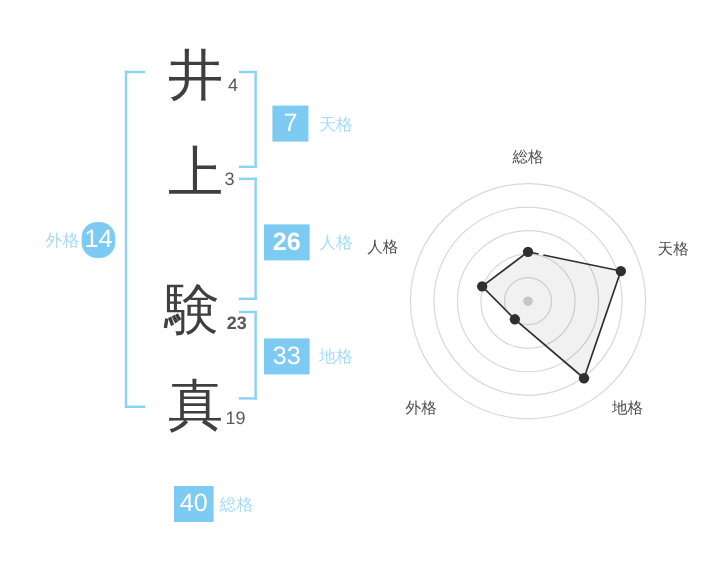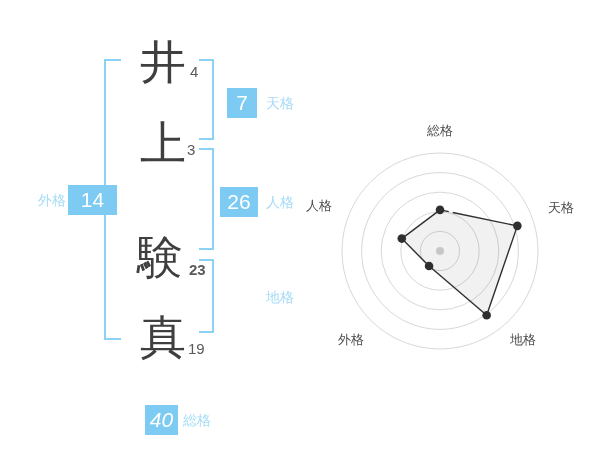--- a/index.html
+++ b/index.html
@@ -49,29 +49,30 @@
 
   <div class="name-char" style="left:137px;top:234px;">験</div>
   <div class="stroke-num" style="left:189px;top:262px;font-weight:bold;">23</div>
 
   <div class="name-char" style="left:140px;top:314px;">真</div>
   <div class="stroke-num" style="left:188px;top:341px;">19</div>
 
   <div class="badge" style="left:227px;top:88px;width:30px;">7</div>
   <div class="kaku-label" style="left:266px;top:96px;">天格</div>
 
-  <div class="badge" style="left:220px;top:187px;width:38px;">26</div>
+  <div class="badge" style="left:220px;top:187px;width:38px;font-weight:bold;">26</div>
   <div class="kaku-label" style="left:266px;top:195px;">人格</div>
 
+  <div class="badge" style="left:220px;top:282px;width:38px;">33</div>
   <div class="kaku-label" style="left:266px;top:290px;">地格</div>
 
-  <div class="badge" style="left:68px;top:185px;width:49px;">14</div>
+  <div class="badge" style="left:68px;top:185px;width:28px;border-radius:13px;">14</div>
   <div class="kaku-label" style="left:38px;top:193px;">外格</div>
 
-  <div class="badge" style="left:145px;top:405px;width:33px;font-style:italic;">40</div>
+  <div class="badge" style="left:145px;top:405px;width:33px;">40</div>
   <div class="kaku-label" style="left:183px;top:413px;">総格</div>
 
   <div id="radar-wrap">
     <svg id="radar" viewBox="0 0 300 300" xmlns="http://www.w3.org/2000/svg">
         <circle cx="140" cy="151" r="19.6" class="ring"></circle>
         <circle cx="140" cy="151" r="39.2" class="ring"></circle>
         <circle cx="140" cy="151" r="58.8" class="ring"></circle>
         <circle cx="140" cy="151" r="78.4" class="ring"></circle>
         <circle cx="140" cy="151" r="98" class="ring"></circle>
         <polygon points="140,109.84 217.35893703544778,125.86455767754178 186.65839332697652,215.21976901348333 129.05543860231415,166.0638964352615 101.78654917526073,138.5836971660146" class="area"></polygon>

